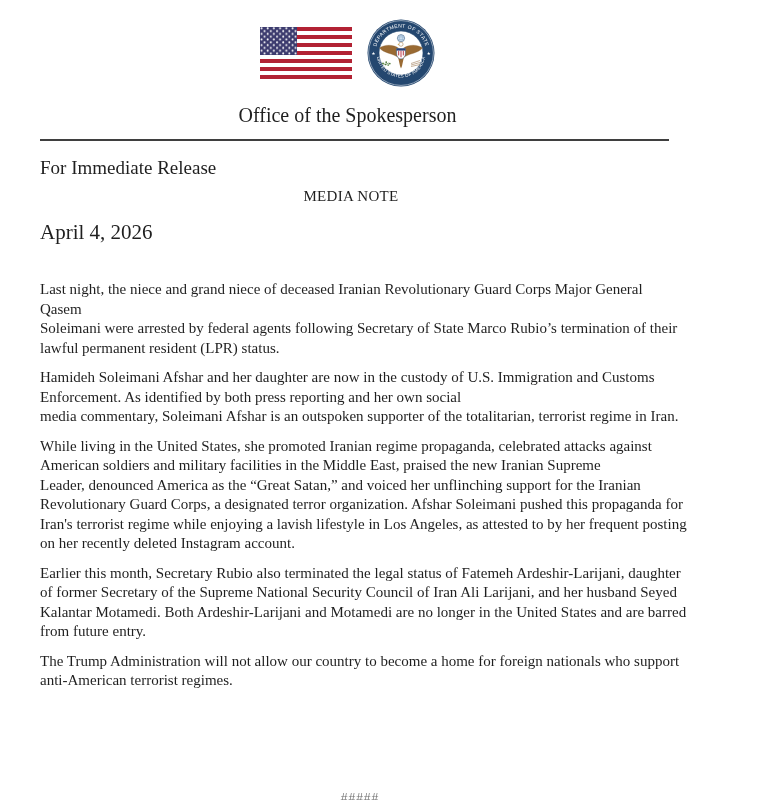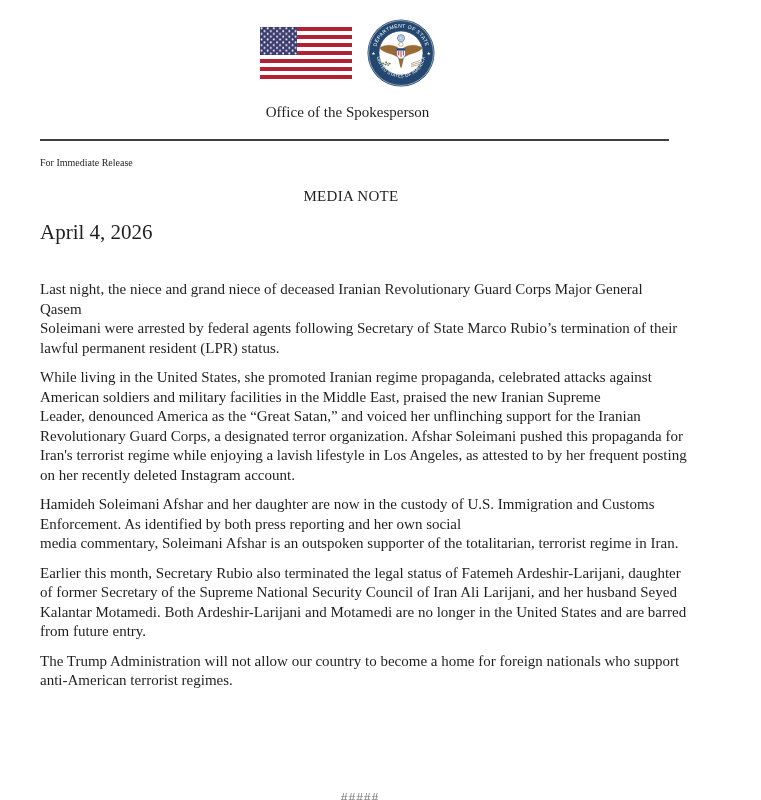--- a/index.html
+++ b/index.html
@@ -13,27 +13,27 @@
   }
   .logos {
     position:absolute; left:260px; top:19px;
     display:flex; align-items:center; gap:15px;
     height:68px;
   }
   .flag { display:block; }
   .seal { display:block; }
   .office-line {
     position:absolute; left:40px; top:104px; width:615px;
-    text-align:center; font-size:15px;
+    text-align:center; font-size:20px;
   }
   .rule {
     position:absolute; left:40px; top:139px; width:629px;
     border-top:2px solid #3f3f3f; height:0;
   }
-  .release-line { position:absolute; left:40px; top:157px; font-size:10px; }
+  .release-line { position:absolute; left:40px; top:157px; font-size:19px; }
   .doc-type {
     position:absolute; left:40px; top:188px; width:622px;
     text-align:center; font-size:15px; letter-spacing:0.3px;font-family:Liberation Serif, serif;
   }
   .date-line { position:absolute; left:40px; top:220px; font-size:21px; }
   .doc-title {
     position:absolute; left:40px; top:252px; width:622px;
     text-align:center; font-size:15px;
   }
   .body-text {
@@ -131,29 +131,29 @@
 
   <div class="doc-type">MEDIA NOTE</div>
 
   <div class="date-line">April 4, 2026</div>
 
 
   <div class="body-text">
     <p>Last night, the niece and grand niece of deceased Iranian Revolutionary Guard Corps Major General Qasem
 Soleimani were arrested by federal agents following Secretary of State Marco Rubio’s termination of their
 lawful permanent resident (LPR) status.</p>
+    <p>Hamideh Soleimani Afshar and her daughter are now in the custody of U.S. Immigration and Customs
+Enforcement. As identified by both press reporting and her own social
+media commentary, Soleimani Afshar is an outspoken supporter of the totalitarian, terrorist regime in Iran.</p>
     <p>While living in the United States, she promoted Iranian regime propaganda, celebrated attacks against
 American soldiers and military facilities in the Middle East, praised the new Iranian Supreme
 Leader, denounced America as the “Great Satan,” and voiced her unflinching support for the Iranian
 Revolutionary Guard Corps, a designated terror organization. Afshar Soleimani pushed this propaganda for
 Iran's terrorist regime while enjoying a lavish lifestyle in Los Angeles, as attested to by her frequent posting
 on her recently deleted Instagram account.</p>
-    <p>Hamideh Soleimani Afshar and her daughter are now in the custody of U.S. Immigration and Customs
-Enforcement. As identified by both press reporting and her own social
-media commentary, Soleimani Afshar is an outspoken supporter of the totalitarian, terrorist regime in Iran.</p>
     <p>Earlier this month, Secretary Rubio also terminated the legal status of Fatemeh Ardeshir-Larijani, daughter
 of former Secretary of the Supreme National Security Council of Iran Ali Larijani, and her husband Seyed
 Kalantar Motamedi. Both Ardeshir-Larijani and Motamedi are no longer in the United States and are barred
 from future entry.</p>
     <p>The Trump Administration will not allow our country to become a home for foreign nationals who support
 anti-American terrorist regimes.</p>
   </div>
 
   <div class="end-mark">#####</div>
 

